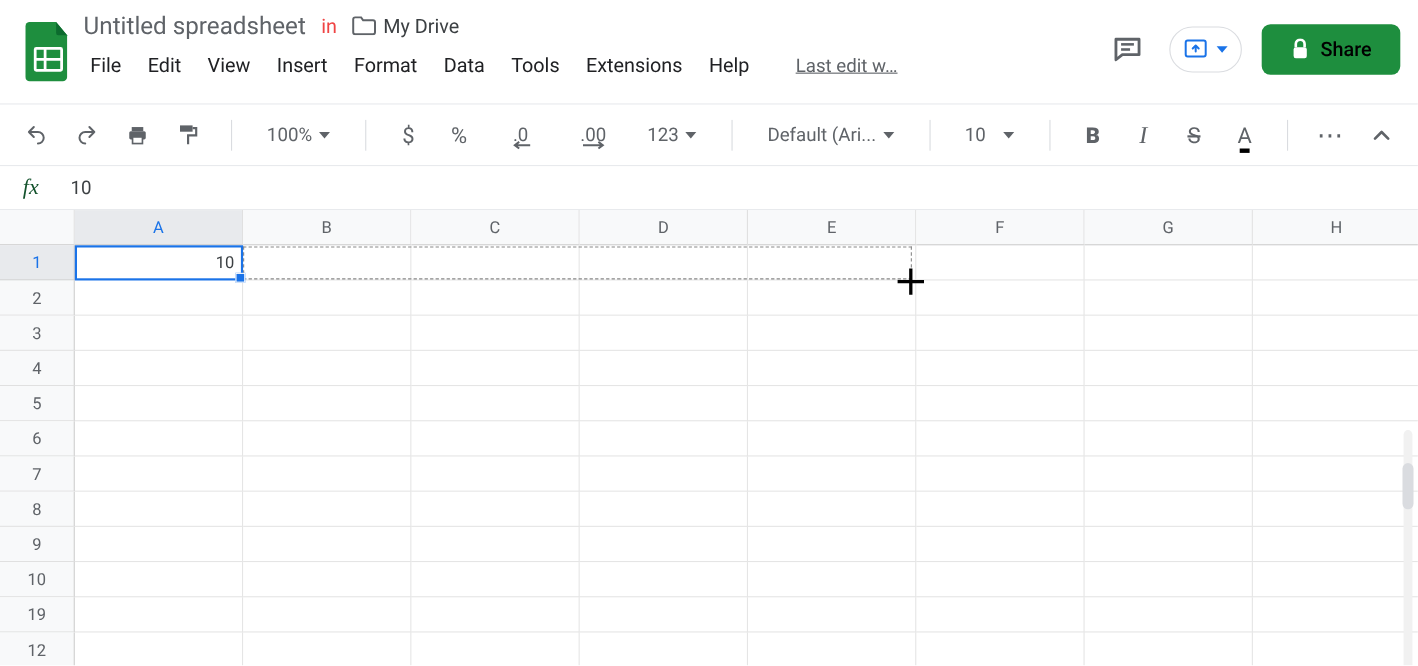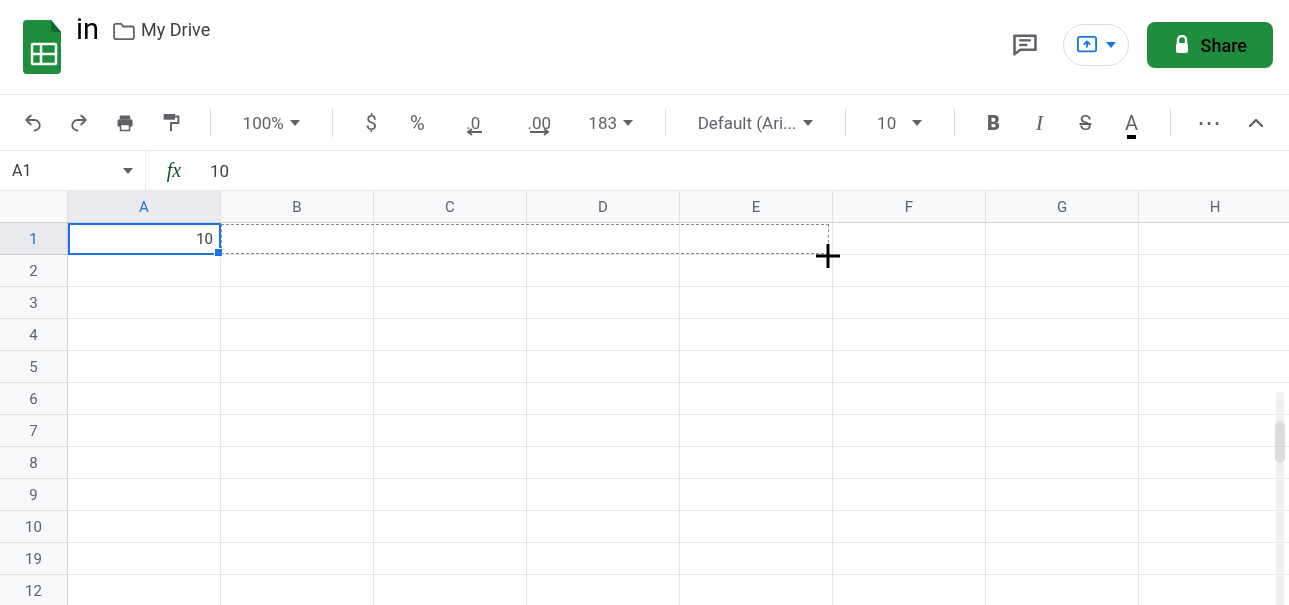--- a/index.html
+++ b/index.html
@@ -4,22 +4,22 @@
 <style>
   * { box-sizing: border-box; margin: 0; padding: 0; }
   html, body { width: 1289px; height: 605px; font-family: "Google Sans", Roboto, Arial, sans-serif; color: #3c4043; background: #fff; overflow: hidden; }
   
   .header { display: flex; align-items: flex-start; padding: 8px 12px 0 12px; height: 95px; border-bottom: 1px solid #e8eaed; }
   .logo-wrap { width: 64px; display: flex; justify-content: center; padding-top: 12px; }
   .logo { width: 42px; height: 54px; position: relative; }
   .logo svg { width: 100%; height: 100%; }
   .title-block { flex: 0 0 auto; display: flex; flex-direction: column; gap: 4px; padding-top: 4px; }
   .title-row { display: flex; align-items: center; gap: 14px; font-size: 22px; color: #5f6368; }
-  .title-in { font-size: 29px; color: #000000; }
-  .location { display: flex; align-items: flex-end; gap: 6px; font-size: 18px; color: #3c4043; }
+  .title-in { font-size: 18px; color: #ef4444; }
+  .location { display: flex; align-items: flex-start; gap: 6px; font-size: 18px; color: #3c4043; }
   .menu-row { display: flex; gap: 12px; font-size: 18px; color: #202124; padding-top: 4px; align-items: center;}
   .menu-row span { padding: 4px 6px; border-radius: 4px; cursor: pointer; }
   .menu-row .last-edit { color: #5f6368; text-decoration: underline; font-size: 17px; padding-left:14px; white-space: nowrap; margin-left: 10px;}
   .header-right { margin-left: auto; display: flex; align-items: center; gap: 18px; padding-top: 14px; padding-right: 4px;}
   .icon-btn { width: 40px; height: 40px; border-radius: 50%; display: flex; align-items: center; justify-content: center; cursor: pointer; color:#5f6368;}
   .present-btn { height: 42px; padding: 0 12px; border: 1px solid #dadce0; border-radius: 22px; display: flex; align-items: center; gap: 8px; cursor: pointer; }
   .share-btn { height: 46px; padding: 0 26px; background: #1e8e3e; color: #000000; border-radius: 8px; display: flex; align-items: center; gap: 10px; font-size: 18px; font-weight: 500; cursor: pointer; }
   
   .toolbar { display: flex; align-items: center; height: 56px; padding: 0 18px; gap: 16px; border-bottom: 1px solid #e8eaed; color:#5f6368;}
   .tool { height: 36px; min-width: 30px; padding: 0 6px; display: flex; align-items: center; justify-content: center; cursor: pointer; font-size: 18px; }
@@ -65,28 +65,41 @@
         <path d="M28 0 l10 12 h-8 a2 2 0 0 1 -2 -2 z" fill="#0c6b2e"></path>
         <rect x="9" y="24" width="24" height="20" rx="1" fill="none" stroke="#fff" stroke-width="2.5"></rect>
         <line x1="9" y1="34" x2="33" y2="34" stroke="#fff" stroke-width="2.5"></line>
         <line x1="18" y1="24" x2="18" y2="44" stroke="#fff" stroke-width="2.5"></line>
       </svg>
     </div>
   </div>
 
   <div class="title-block">
     <div class="title-row">
+      <span>Untitled spreadsheet</span>
       <span class="title-in">in</span>
       <span class="location">
         <svg width="22" height="18" viewBox="0 0 24 20">
             <path d="M3 2h6l2 3h10a2 2 0 0 1 2 2v10a2 2 0 0 1-2 2H3a2 2 0 0 1-2-2V4a2 2 0 0 1 2-2z" fill="none" stroke="#5f6368" stroke-width="2"></path>
           </svg>
         <span>My Drive</span>
       </span>
     </div>
+    <div class="menu-row">
+      <span>File</span>
+      <span>Edit</span>
+      <span>View</span>
+      <span>Insert</span>
+      <span>Format</span>
+      <span>Data</span>
+      <span>Tools</span>
+      <span>Extensions</span>
+      <span>Help</span>
+      <span class="last-edit">Last edit w…</span>
+    </div>
   </div>
 
   <div class="header-right">
     <div class="icon-btn">
       <svg width="28" height="28" viewBox="0 0 24 24">
           <path d="M3 4h18v12H8l-5 4z" fill="none" stroke="#5f6368" stroke-width="2.2" stroke-linejoin="round"></path>
           <line x1="7" y1="8" x2="17" y2="8" stroke="#5f6368" stroke-width="2"></line>
           <line x1="7" y1="12" x2="14" y2="12" stroke="#5f6368" stroke-width="2"></line>
         </svg>
     </div>
@@ -143,21 +156,21 @@
     <span style="position:relative;font-size:17px">.0<svg style="position:absolute;left:-2px;top:15px" width="20" height="8" viewBox="0 0 20 8">
           <path d="M18 4 H4 M8 1 L4 4 L8 7" fill="none" stroke="#5f6368" stroke-width="1.8"></path>
         </svg></span>
   </div>
   <div class="tool wide">
     <span style="position:relative;font-size:17px">.00<svg style="position:absolute;left:0;top:15px" width="26" height="8" viewBox="0 0 26 8">
           <path d="M2 4 H20 M16 1 L20 4 L16 7" fill="none" stroke="#5f6368" stroke-width="1.8"></path>
         </svg></span>
   </div>
   <div class="dropdown">
-    <span>183</span>
+    <span>123</span>
     <div class="caret"></div>
   </div>
   <div class="sep"></div>
   <div class="dropdown font-box">
     <span style="white-space:nowrap;overflow:hidden">Default (Ari...</span>
     <div class="caret"></div>
   </div>
   <div class="sep"></div>
   <div class="dropdown size-box">
     <span>10</span>
@@ -174,24 +187,20 @@
   <div class="tool" style="font-size:24px;letter-spacing:2px">⋯</div>
 
   <div class="toolbar-right tool">
     <svg width="16" height="10" viewBox="0 0 16 10">
         <path d="M2 8 L8 2 L14 8" fill="none" stroke="#5f6368" stroke-width="2.4" stroke-linecap="round" stroke-linejoin="round"></path>
       </svg>
   </div>
 </div>
 
 <div class="fx-row">
-  <div class="name-box">
-    <span>A1</span>
-    <div class="caret"></div>
-  </div>
   <div class="fx-label">fx</div>
   <div class="fx-input">10</div>
 </div>
 
 <div class="grid-wrap">
   <div class="grid" id="grid">
       <div class="corner"></div>
       <div class="col-h sel">A</div>
       <div class="col-h">B</div>
       <div class="col-h">C</div>

